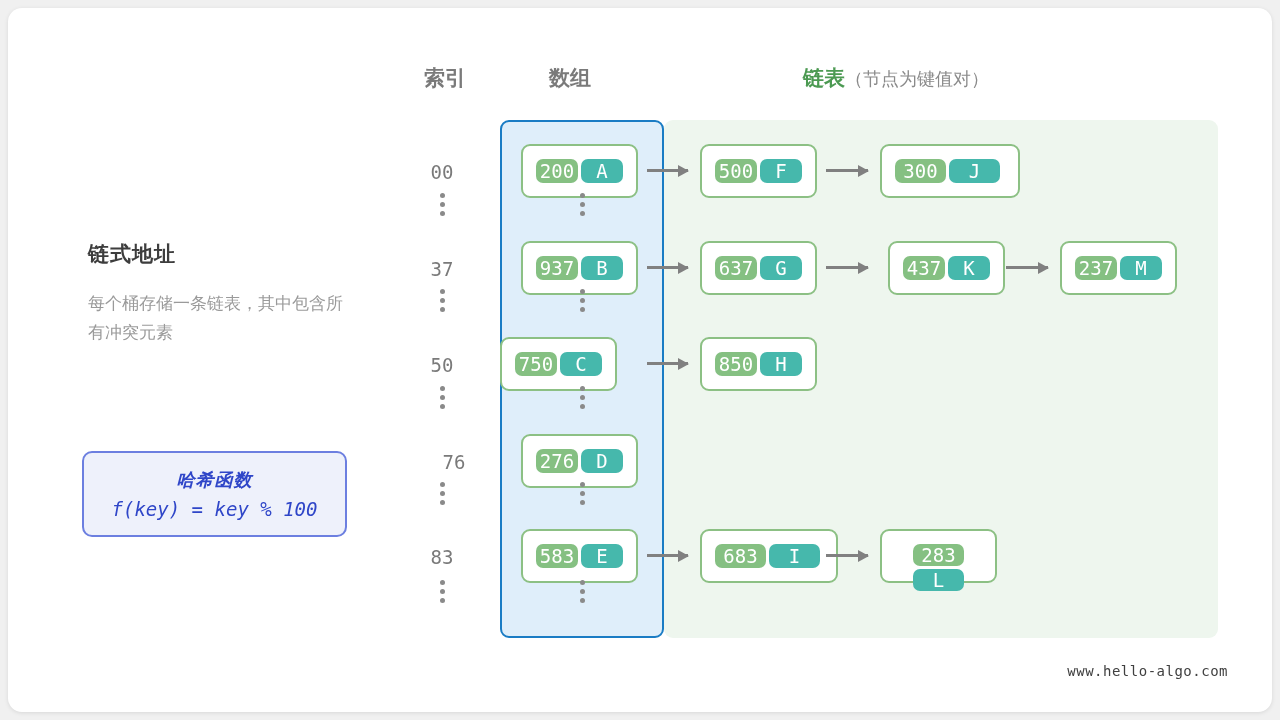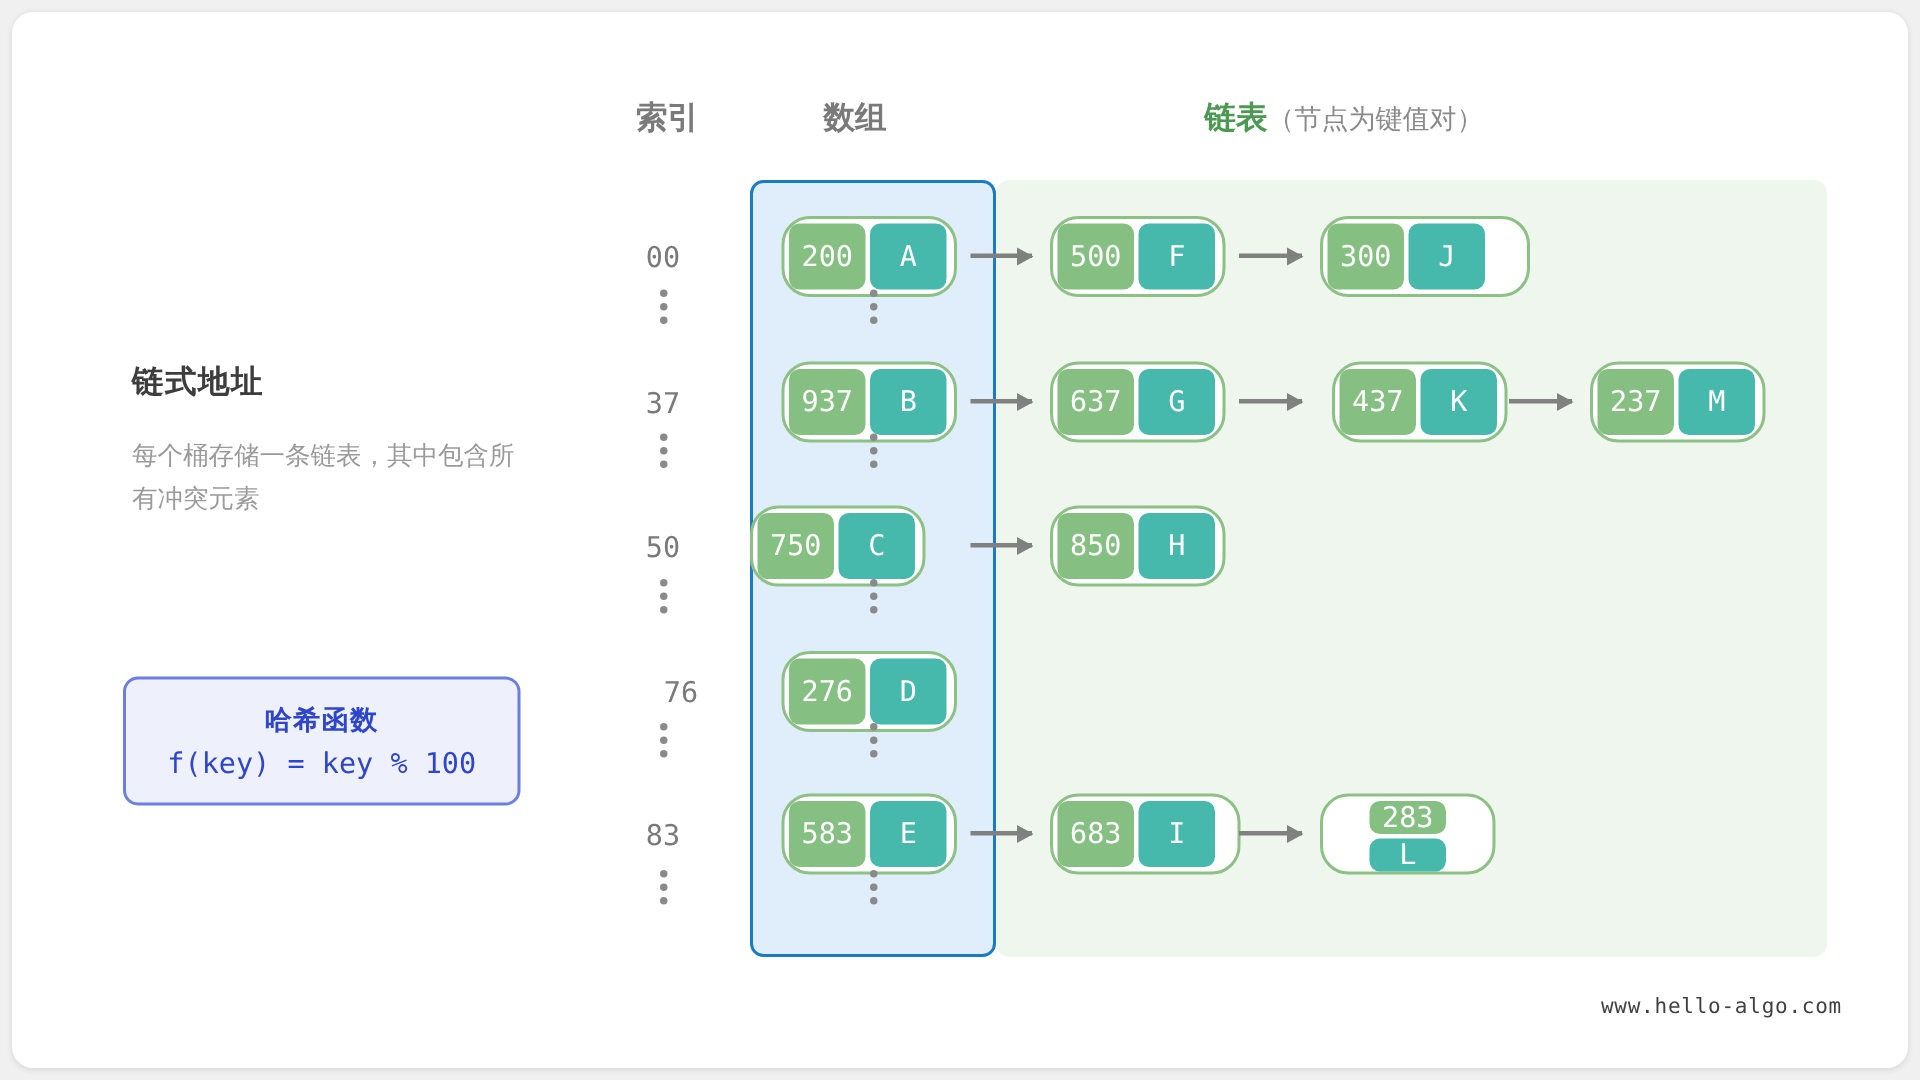--- a/index.html
+++ b/index.html
@@ -76,20 +76,21 @@
     width: 265px;
     height: 86px;
     background: #eef1fb;
     border: 2px solid #6c7fe0;
     border-radius: 10px;
     box-sizing: border-box;
     display: flex;
     flex-direction: column;
     align-items: center;
     justify-content: center;
+    font-style: italic;
   }
   .hash-title {
     font-size: 18px;
     font-weight: bold;
     color: #2f46c8;
     letter-spacing: 1px;
     margin-bottom: 6px;
   }
   .hash-formula {
     font-family: "DejaVu Sans Mono", "Liberation Mono", monospace;
@@ -126,26 +127,26 @@
     font-family: "DejaVu Sans Mono", "Liberation Mono", monospace;
     font-size: 19px;
     color: #7a7a7a;
   }
 
   
   .node {
     position: absolute;
     height: 54px;
     border: 2px solid #8cc084;
-    border-radius: 19px;
+    border-radius: 9px;
     background: #ffffff;
     box-sizing: border-box;
     display: flex;
     align-items: center;
-    padding: 3px;
+    padding: 13px;
     gap: 3px;
   }
   .cell {
     height: 100%;
     border-radius: 7px;
     display: flex;
     align-items: center;
     justify-content: center;
     color: #ffffff;
     font-family: "DejaVu Sans Mono", "Liberation Mono", monospace;
@@ -271,21 +272,21 @@
         <div class="node" style="left: 513px; top: 426px; width: 117px;">
           <div class="cell cell-key">276</div>
           <div class="cell cell-val">D</div>
         </div>
         <div class="idx-label" style="left: 404px; top: 538px;">83</div>
         <div class="node" style="left: 513px; top: 521px; width: 117px;">
           <div class="cell cell-key">583</div>
           <div class="cell cell-val">E</div>
         </div>
         <div class="arrow" style="left: 639px; top: 546px; width: 41px;"></div>
-        <div class="node" style="left: 692px; top: 521px; width: 127px;">
+        <div class="node" style="left: 692px; top: 521px; width: 138px;">
           <div class="cell cell-key">683</div>
           <div class="cell cell-val">I</div>
         </div>
         <div class="arrow" style="left: 818px; top: 546px; width: 42px;"></div>
         <div class="node" style="left: 872px; top: 521px; width: 117px; flex-direction: column;">
           <div class="cell cell-key">283</div>
           <div class="cell cell-val">L</div>
         </div>
         <div class="vdots" style="left: 424px; top: 185px;">
           <span></span>

